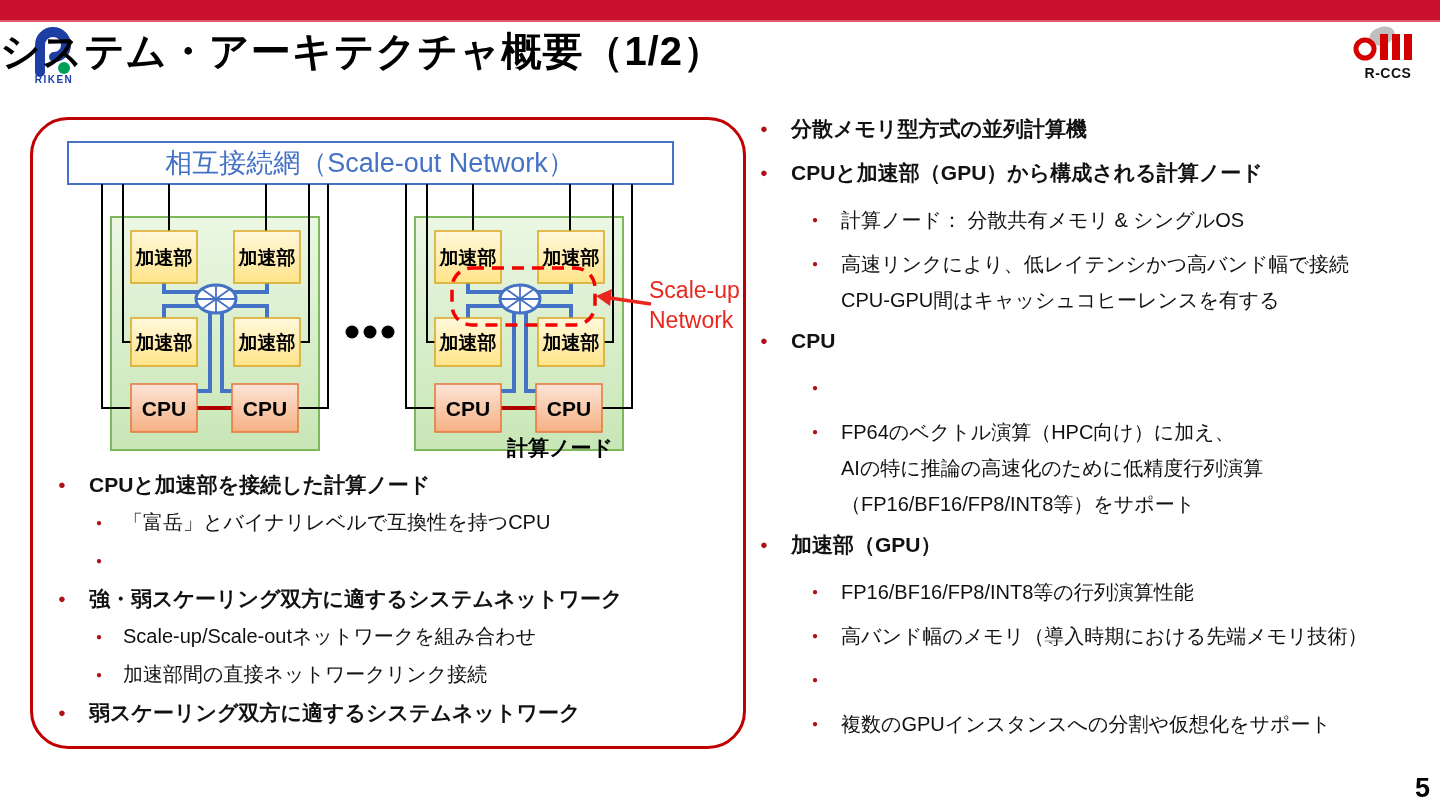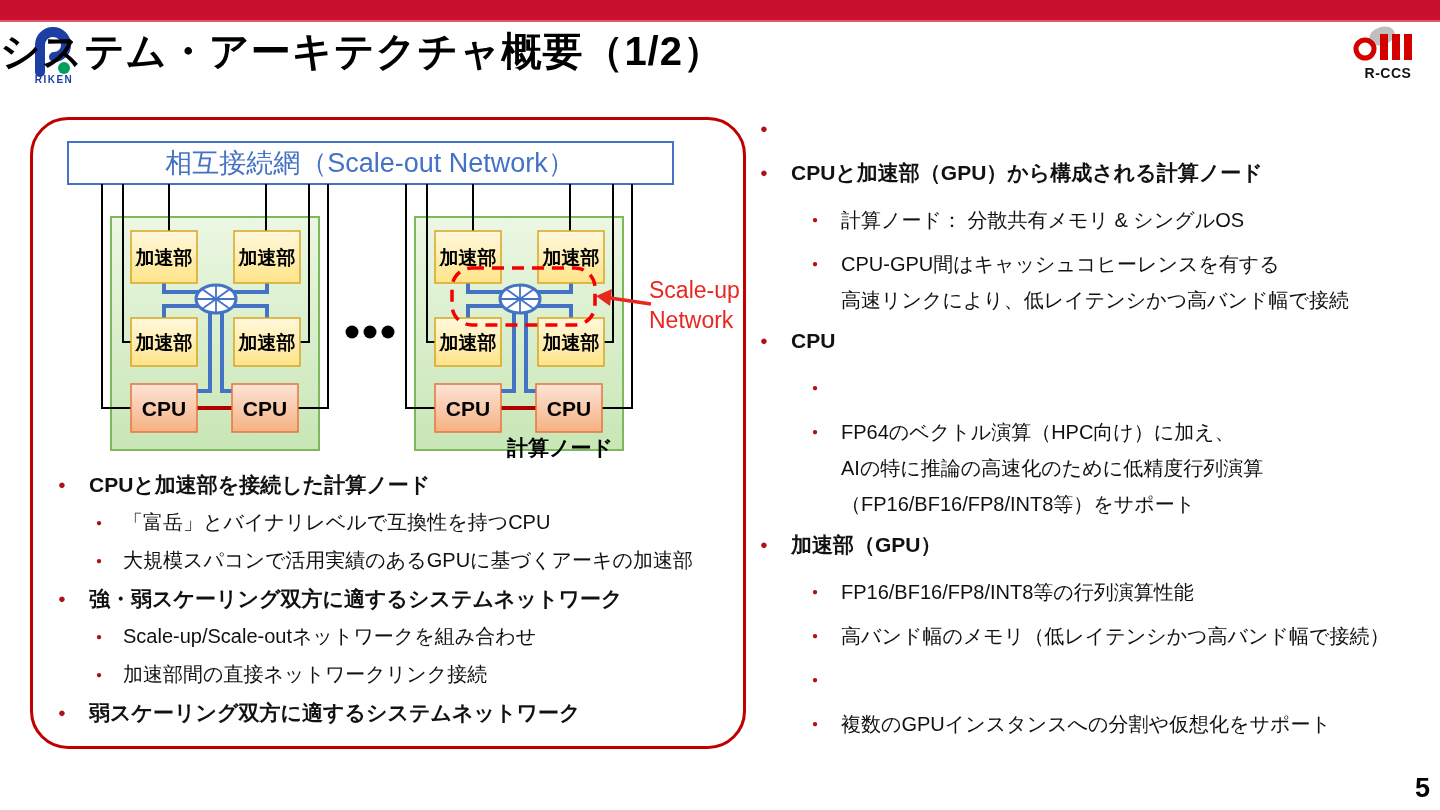--- a/index.html
+++ b/index.html
@@ -204,23 +204,20 @@
         </div>
     </div>
     <div class="li l2">
       <span class="dot">●</span>
       <div class="txt">
           <span class="ln">「富岳」とバイナリレベルで互換性を持つCPU</span>
         </div>
     </div>
     <div class="li l2">
       <span class="dot">●</span>
-      <div class="txt">
-          <span class="ln">大規模スパコンで活用実績のあるGPUに基づくアーキの加速部</span>
-        </div>
     </div>
     <div class="li l1">
       <span class="dot">●</span>
       <div class="txt">
           <span class="ln">強・弱スケーリング双方に適するシステムネットワーク</span>
         </div>
     </div>
     <div class="li l2">
       <span class="dot">●</span>
       <div class="txt">
@@ -237,38 +234,41 @@
       <span class="dot">●</span>
       <div class="txt">
           <span class="ln">弱スケーリング双方に適するシステムネットワーク</span>
         </div>
     </div>
   </div>
 
   <div class="list right-list">
     <div class="li l1">
       <span class="dot">●</span>
+      <div class="txt">
+          <span class="ln">分散メモリ型方式の並列計算機</span>
+        </div>
     </div>
     <div class="li l1">
       <span class="dot">●</span>
       <div class="txt">
           <span class="ln">CPUと加速部（GPU）から構成される計算ノード</span>
         </div>
     </div>
     <div class="li l2">
       <span class="dot">●</span>
       <div class="txt">
           <span class="ln">計算ノード： 分散共有メモリ &amp; シングルOS</span>
         </div>
     </div>
     <div class="li l2">
       <span class="dot">●</span>
       <div class="txt">
+        <span class="ln">高速リンクにより、低レイテンシかつ高バンド幅で接続</span>
         <span class="ln">CPU-GPU間はキャッシュコヒーレンスを有する</span>
-        <span class="ln">高速リンクにより、低レイテンシかつ高バンド幅で接続</span>
       </div>
     </div>
     <div class="li l1">
       <span class="dot">●</span>
       <div class="txt">
           <span class="ln">CPU</span>
         </div>
     </div>
     <div class="li l2">
       <span class="dot">●</span>
@@ -289,21 +289,21 @@
     </div>
     <div class="li l2">
       <span class="dot">●</span>
       <div class="txt">
         <span class="ln">FP16/BF16/FP8/INT8等の行列演算性能</span>
       </div>
     </div>
     <div class="li l2">
       <span class="dot">●</span>
       <div class="txt">
-          <span class="ln">高バンド幅のメモリ（低レイテンシかつ高バンド幅で接続）</span>
+          <span class="ln">高バンド幅のメモリ（導入時期における先端メモリ技術）</span>
         </div>
     </div>
     <div class="li l2">
       <span class="dot">●</span>
     </div>
     <div class="li l2">
       <span class="dot">●</span>
       <div class="txt">
           <span class="ln">複数のGPUインスタンスへの分割や仮想化をサポート</span>
         </div>

